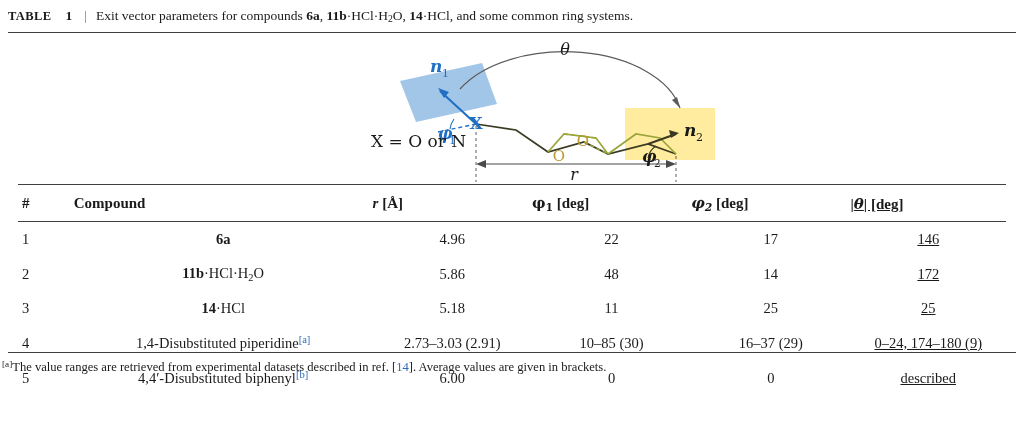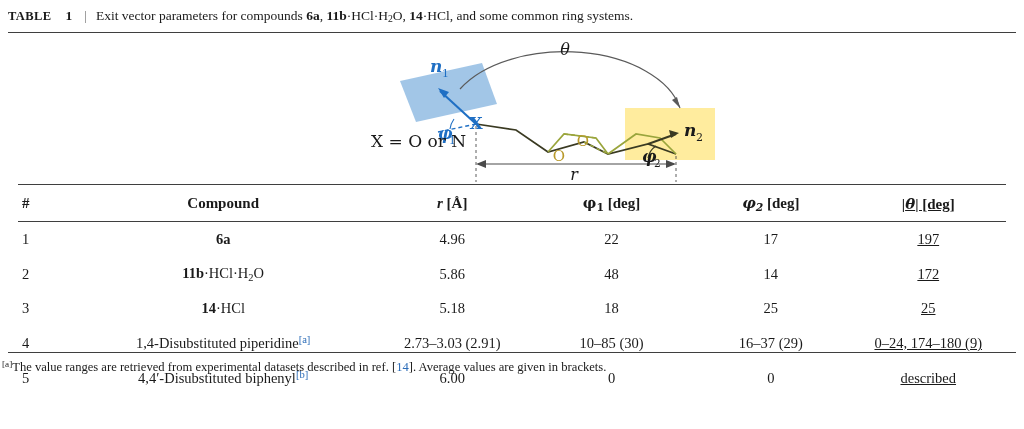--- a/index.html
+++ b/index.html
@@ -77,21 +77,21 @@
     left: 18px;
     top: 186px;
     width: 988px;
     border-collapse: collapse;
     font-size: 14.5px;
   }
   table.data th {
     font-weight: bold;
     font-size: 15px;
     padding: 8px 0 9px 0;
-    text-align: center;
+    text-align: left;
   }
   table.data td {
     padding: 8.6px 0;
     text-align: center;
     font-size: 14.5px;
   }
   table.data .c-num   { width: 52px;  text-align: left; padding-left: 4px;}
   table.data .c-cmp   { width: 300px; }
   table.data .c-r     { width: 160px; }
   table.data .c-p1    { width: 160px; }
@@ -210,35 +210,35 @@
         <th class="c-th">|<span class="greek" style="font-style:italic">θ</span>| [deg]</th>
       </tr>
     </thead>
     <tbody>
       <tr>
         <td class="c-num">1</td>
         <td class="c-cmp"><span class="bold">6a</span></td>
         <td class="c-r">4.96</td>
         <td class="c-p1">22</td>
         <td class="c-p2">17</td>
-        <td class="c-th">197</td>
+        <td class="c-th">146</td>
       </tr>
       <tr>
         <td class="c-num">2</td>
         <td class="c-cmp"><span class="bold">11b</span>·HCl·H<sub>2</sub>O</td>
         <td class="c-r">5.86</td>
         <td class="c-p1">48</td>
         <td class="c-p2">14</td>
         <td class="c-th">172</td>
       </tr>
       <tr>
         <td class="c-num">3</td>
         <td class="c-cmp"><span class="bold">14</span>·HCl</td>
         <td class="c-r">5.18</td>
-        <td class="c-p1">18</td>
+        <td class="c-p1">11</td>
         <td class="c-p2">25</td>
         <td class="c-th">25</td>
       </tr>
       <tr>
         <td class="c-num">4</td>
         <td class="c-cmp">1,4-Disubstituted piperidine<span class="sup-ref">[a]</span></td>
         <td class="c-r">2.73–3.03 (2.91)</td>
         <td class="c-p1">10–85 (30)</td>
         <td class="c-p2">16–37 (29)</td>
         <td class="c-th">0–24, 174–180 (9)</td>

